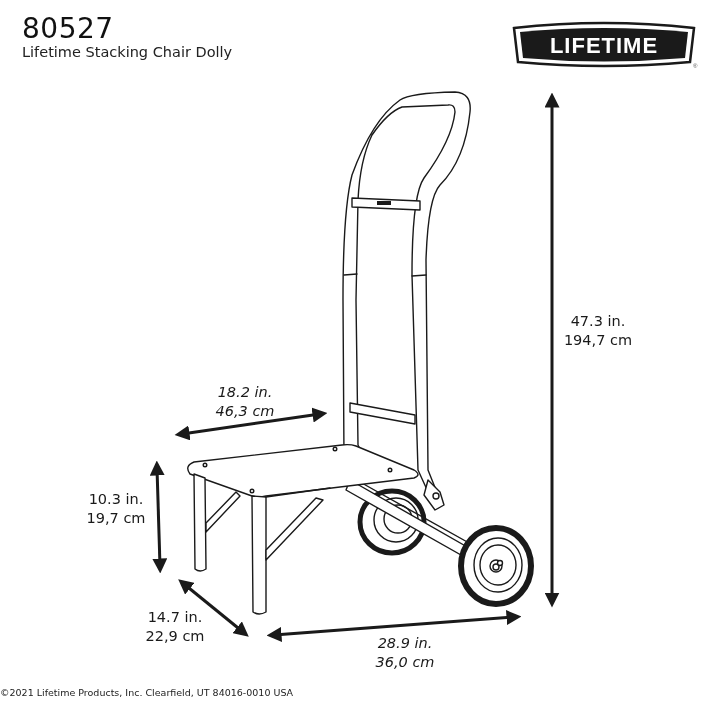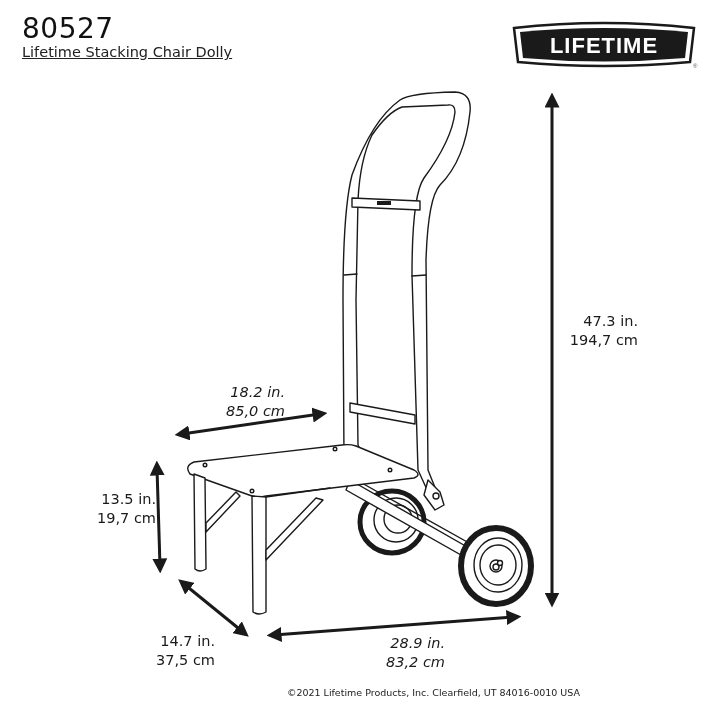--- a/index.html
+++ b/index.html
@@ -1,23 +1,23 @@
 <!DOCTYPE html>
 <html><head>
 <meta charset="utf-8">
 <style>
   html, body { margin: 0; padding: 0; background: #ffffff; }
   body { width: 720px; height: 720px; position: relative; overflow: hidden; font-family: "DejaVu Sans", sans-serif; color: #1a1a1a; }
   .model-number { position: absolute; left: 22px; top: 14px; font-size: 28px; font-weight: 400; letter-spacing: 0.5px; line-height: 30px; color: #111; }
-  .product-name { position: absolute; left: 22px; top: 43px; font-size: 14.5px; line-height: 18px; color: #222; text-decoration: underline; }
+  .product-name { position: absolute; left: 22px; top: 43px; font-size: 14.5px; line-height: 18px; color: #222; }
   .logo { position: absolute; left: 510px; top: 20px; width: 188px; height: 50px; }
   .drawing { position: absolute; left: 0; top: 0; width: 720px; height: 720px; }
-  .dim-label { position: absolute; font-size: 14.5px; line-height: 19px; text-align: right; color: #1a1a1a; }
+  .dim-label { position: absolute; font-size: 14.5px; line-height: 19px; text-align: center; color: #1a1a1a; }
   .dim-label span { display: block; white-space: nowrap; }
-  .footer { position: absolute; left: 0; width: 580px; top: 687px; text-align: right; font-size: 9.5px; color: #222; }
+  .footer { position: absolute; left: 0; width: 580px; top: 687px; text-align: left; font-size: 9.5px; color: #222; }
 </style>
 </head>
 <body>
 
 <div class="model-number">80527</div>
 <div class="product-name">Lifetime Stacking Chair Dolly</div>
 
 <svg class="logo" viewBox="0 0 188 50" xmlns="http://www.w3.org/2000/svg">
   <path d="M4 8 Q94 -2 184 8 L180 42 Q94 50 8 42 Z" fill="#ffffff" stroke="#1a1a1a" stroke-width="2.5"></path>
   <path d="M10 12 Q94 4 178 12 L175 38 Q94 45 13 38 Z" fill="#1a1a1a"></path>
@@ -88,31 +88,31 @@
   </g>
 </svg>
 
 <div class="dim-label" style="left:558px; top:312px; width:80px;">
   <span>47.3 in.</span>
   <span>194,7 cm</span>
 </div>
 
 <div class="dim-label" style="left:205px; top:383px; width:80px;font-style:italic;">
   <span>18.2 in.</span>
-  <span>85,0 cm</span>
+  <span>46,3 cm</span>
 </div>
 
 <div class="dim-label" style="left:76px; top:490px; width:80px;">
-  <span>13.5 in.</span>
+  <span>10.3 in.</span>
   <span>19,7 cm</span>
 </div>
 
-<div class="dim-label" style="left:135px; top:632px; width:80px;">
+<div class="dim-label" style="left:135px; top:608px; width:80px;">
   <span>14.7 in.</span>
-  <span>37,5 cm</span>
+  <span>22,9 cm</span>
 </div>
 
 <div class="dim-label" style="left:365px; top:634px; width:80px;font-style:italic;">
   <span>28.9 in.</span>
-  <span>83,2 cm</span>
+  <span>36,0 cm</span>
 </div>
 
 <div class="footer">©2021 Lifetime Products, Inc. Clearfield, UT 84016-0010 USA</div>
 
 </body></html>

